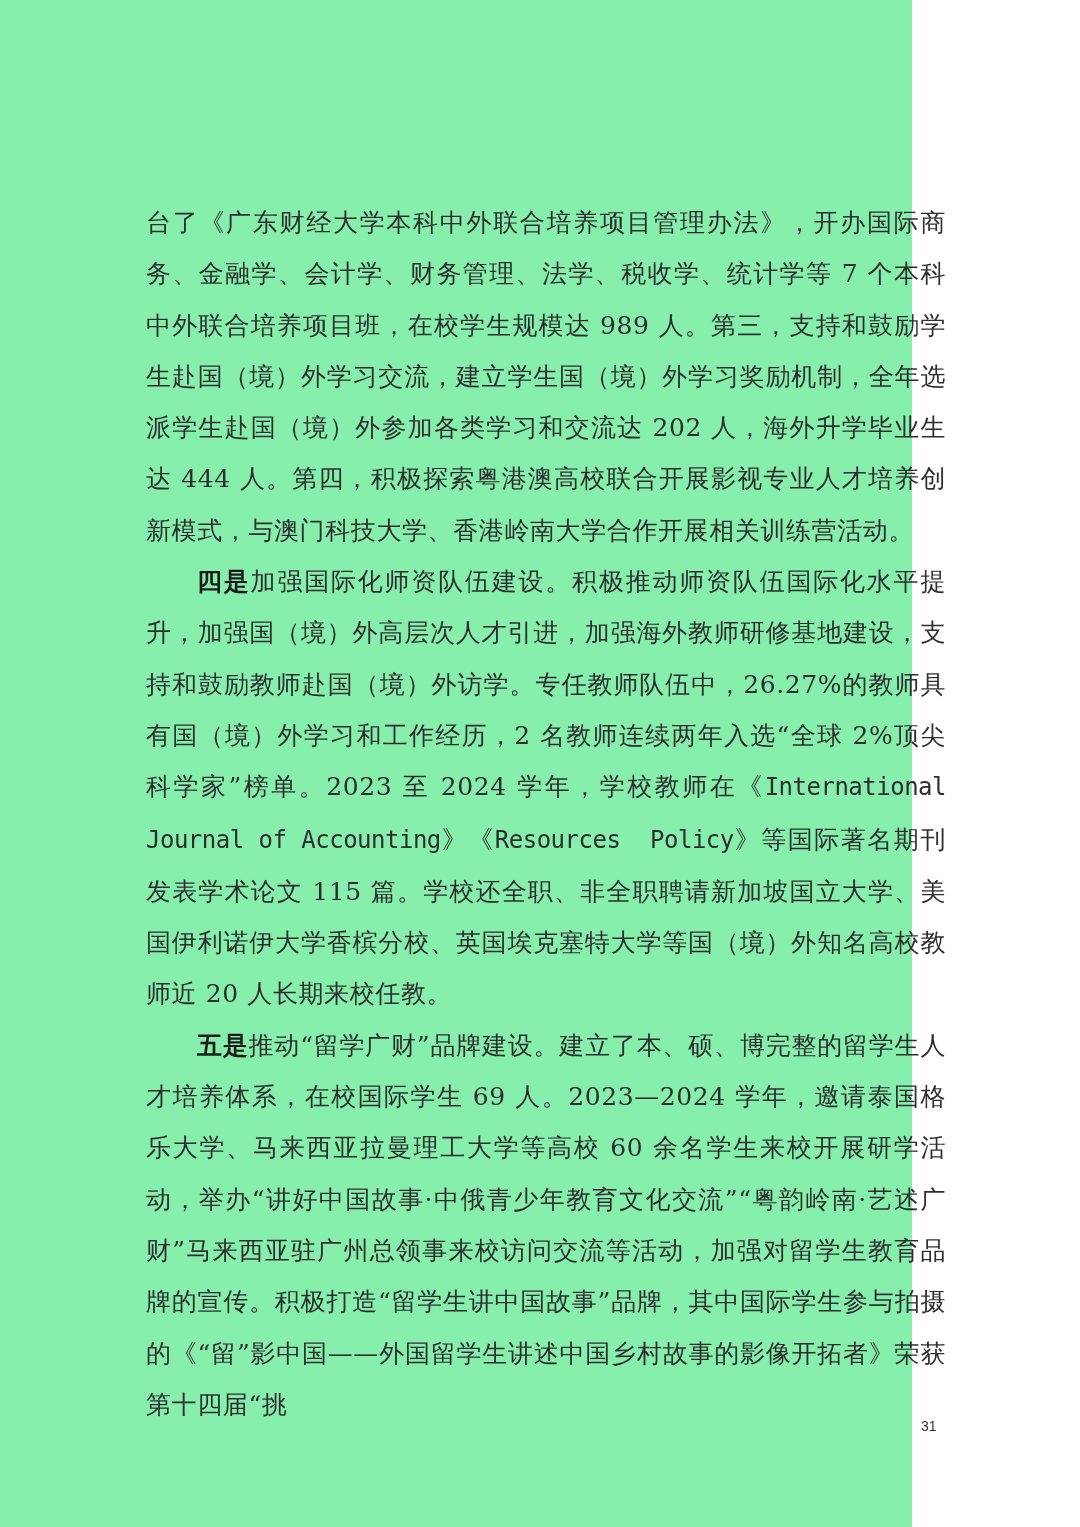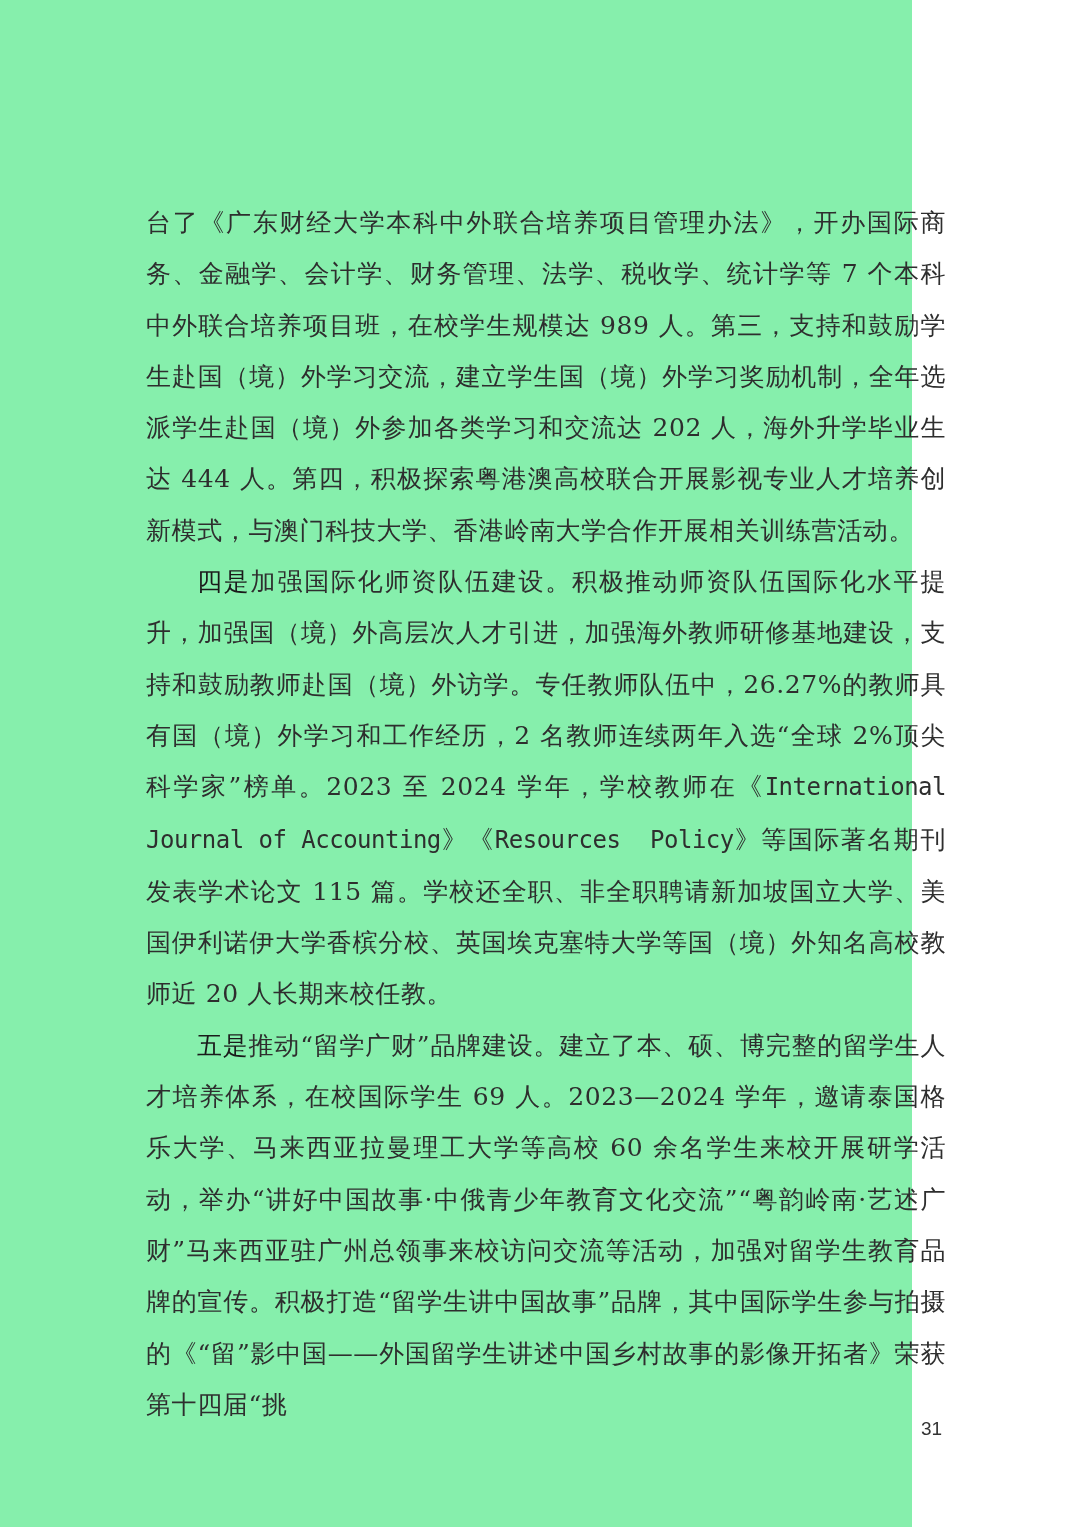--- a/index.html
+++ b/index.html
@@ -33,34 +33,34 @@
     }
     .para {
       margin: 0;
       text-align: justify;
       text-align-last: left;
     }
     .para.indent {
       text-indent: 51px;
     }
     .lead {
-      font-weight: normal;
+      font-weight: bold;
       color: #1a1a1a;
     }
     .latin {
       font-family: "DejaVu Sans Mono", "Liberation Mono", monospace;
       font-size: 24px;
       letter-spacing: -0.5px;
     }
     .page-number {
       position: absolute;
       left: 921px;
       top: 1418px;
       font-family: "Liberation Sans", sans-serif;
-      font-size: 19px;
+      font-size: 14px;
       color: #333333;
     }
   </style>
 </head>
 <body>
 
 <div class="page">
 
   <div class="body-text">
 

